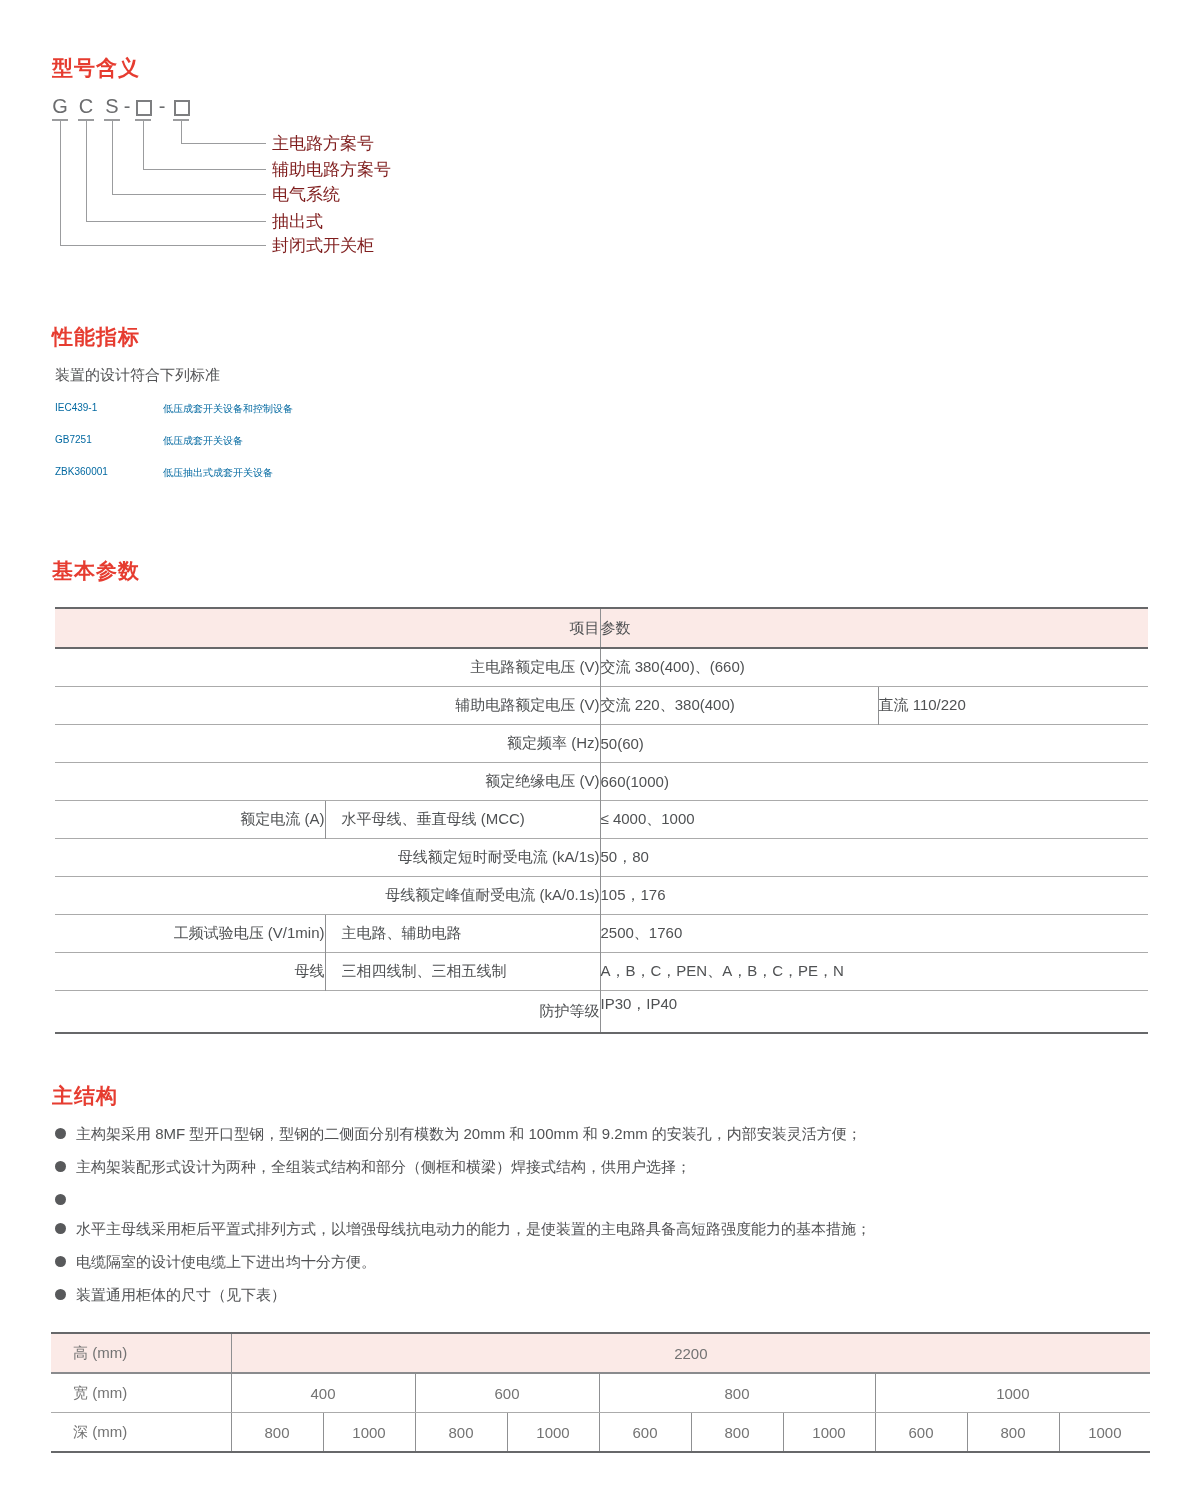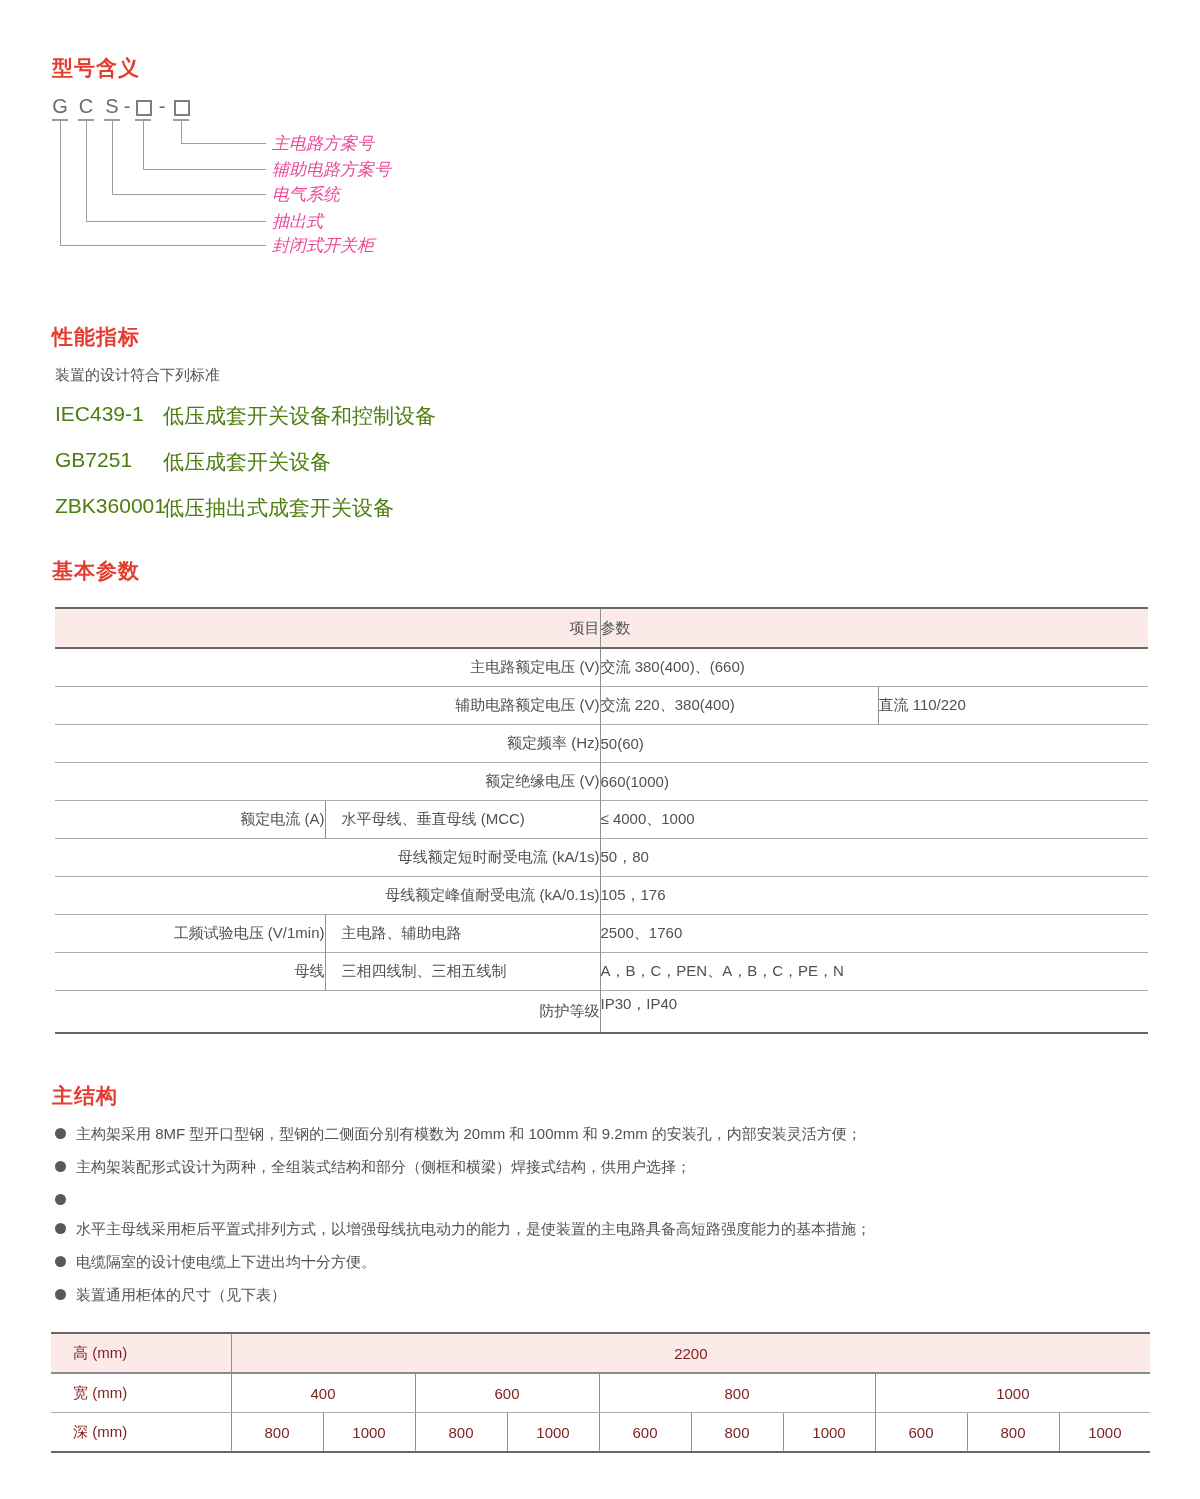--- a/index.html
+++ b/index.html
@@ -9,46 +9,46 @@
   }
   .sec-title{
     position:absolute;left:52px;margin:0;font-size:21px;font-weight:bold;color:#e63c30;letter-spacing:1px;
   }
   
   .diagram{position:absolute;left:0;top:0;width:1200px;height:270px;}
   .code-char{position:absolute;top:95px;width:20px;text-align:center;font-size:20px;color:#6b6c6e;letter-spacing:0;}
   .code-box{position:absolute;top:100px;width:12px;height:12px;border:2px solid #7d7e80;background:#fff;}
   .tick{position:absolute;width:16px;height:0;border-top:2px solid #9b9c9e;}
   .connector{position:absolute;border-left:1px solid #9b9c9e;border-bottom:1px solid #9b9c9e;}
-  .dia-label{position:absolute;left:272px;font-size:17px;color:#ec4899;white-space:nowrap;font-style:italic;}
+  .dia-label{position:absolute;left:272px;font-size:17px;color:#7f1d1d;white-space:nowrap;}
   
   .standards{position:absolute;left:55px;width:700px;}
   .std-intro{font-size:15px;margin-bottom:17px;color:#515254;}
-  .std-row{display:flex;margin-bottom:18px;font-size:21px;color:#4d7c0f;}
+  .std-row{display:flex;margin-bottom:18px;font-size:10px;color:#0369a1;}
   .std-code{width:108px;flex:0 0 108px;}
   
   table{border-collapse:collapse;table-layout:fixed;}
   .params-table{
     position:absolute;left:55px;top:607px;width:1093px;
     border-top:2px solid #67686a;border-bottom:2px solid #67686a;
     font-size:15px;color:#4f5153;
   }
   .params-table td{height:37px;padding:0;}
   .params-table thead td{background:#fbeae7;border-bottom:2px solid #67686a;height:38px;}
   .params-table tbody tr + tr td{border-top:1px solid #ababab;}
   .cell-item{padding-left:18px !important;text-align:right;}
   .cell-sub{padding-left:16px !important;text-align:left;}
   .cell-val{text-align:left;}
   .vl{border-left:1px solid #8f9092;}
   .vtop{vertical-align:top;padding-top:4px !important;}
   
   .dim-table{
     position:absolute;left:51px;top:1332px;width:1099px;
     border-top:2px solid #67686a;border-bottom:2px solid #67686a;
-    font-size:15px;color:#7f1d1d;
+    font-size:15px;color:#737373;
   }
   .dim-table td{height:38px;padding:0;text-align:center;}
   .dim-table .row-h td{background:#fbeae7;border-bottom:2px solid #8a8b8d;}
   .dim-table .row-w td{border-bottom:1px solid #ababab;}
   .dim-label{text-align:left !important;padding-left:22px !important;}
   
   .bullets{position:absolute;left:55px;width:1100px;}
   .bullet-line{display:flex;align-items:flex-start;margin-bottom:14px;font-size:15px;color:#515254;line-height:19px;}
   .bullet-dot{flex:0 0 11px;width:11px;height:11px;border-radius:50%;background:#58595b;margin:4px 10px 0 0;}
 </style>

